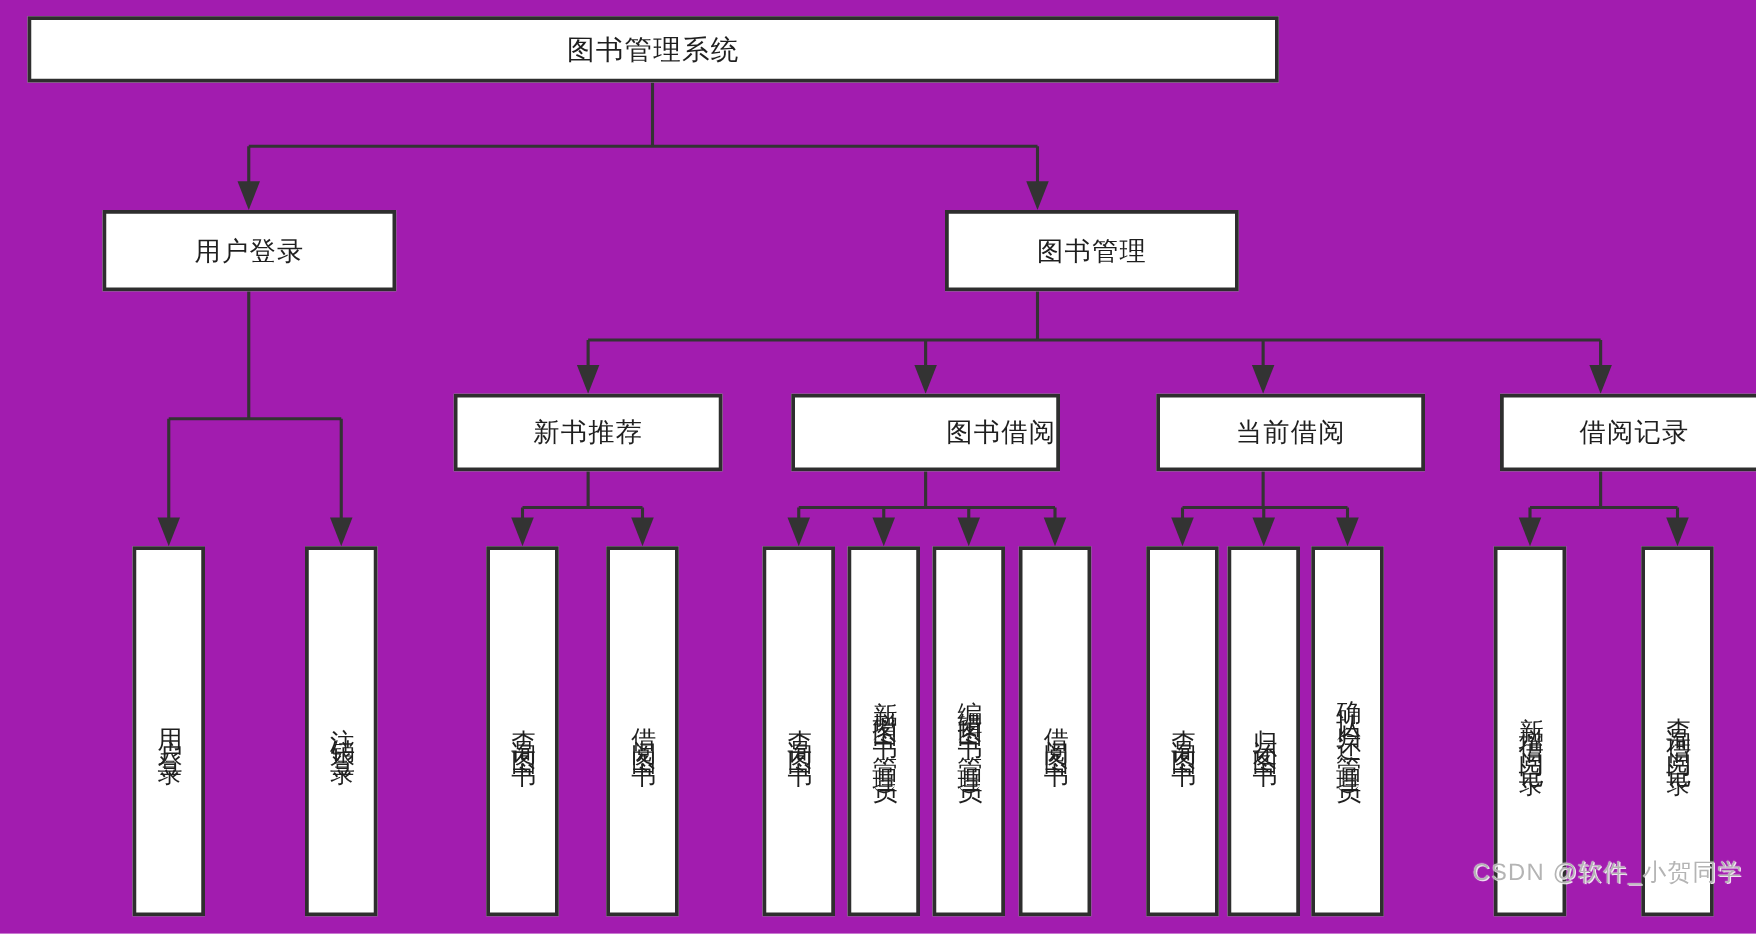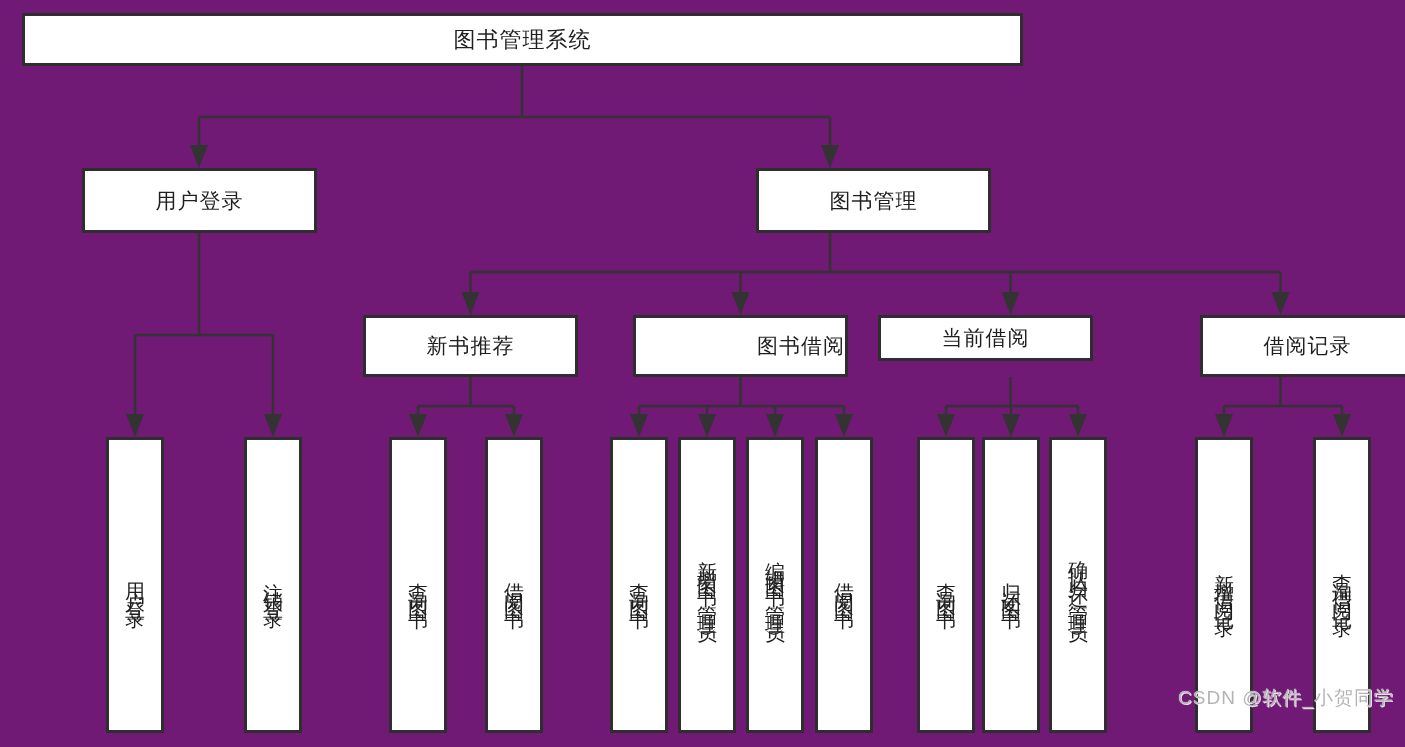--- a/index.html
+++ b/index.html
@@ -4,21 +4,21 @@
 <style>
   html, body {
     margin: 0;
     padding: 0;
     background: #ffffff;
   }
   .canvas {
     position: relative;
     width: 1405px;
     height: 747px;
-    background: #701a75;
+    background: #a21caf;
     font-family: "Liberation Sans", sans-serif;
     color: #1f1f1f;
     overflow: hidden;
   }
   svg.connectors {
     position: absolute;
     left: 0;
     top: 0;
     width: 1405px;
     height: 747px;
@@ -147,21 +147,21 @@
   <div class="hbox branch-box" style="left:712px; top:168px; width:235px; height:65px;margin-left:44px;">
     <span>图书管理</span>
   </div>
 
   <div class="hbox branch-box" style="left:363px; top:315px; width:215px; height:62px;">
     <span>新书推荐</span>
   </div>
   <div class="hbox branch-box" style="left:633px; top:315px; width:215px; height:62px;justify-content:flex-end;">
     <span>图书借阅</span>
   </div>
-  <div class="hbox branch-box" style="left:878px; top:315px; width:215px; height:46px;">
+  <div class="hbox branch-box" style="left:925px; top:315px; width:215px; height:62px;">
     <span>当前借阅</span>
   </div>
   <div class="hbox branch-box" style="left:1173px; top:315px; width:215px; height:62px;margin-left:27px;">
     <span>借阅记录</span>
   </div>
 
   <div class="vbox" style="left:106px;">
     <span>用户登录</span>
   </div>
   <div class="vbox" style="left:244px;">

